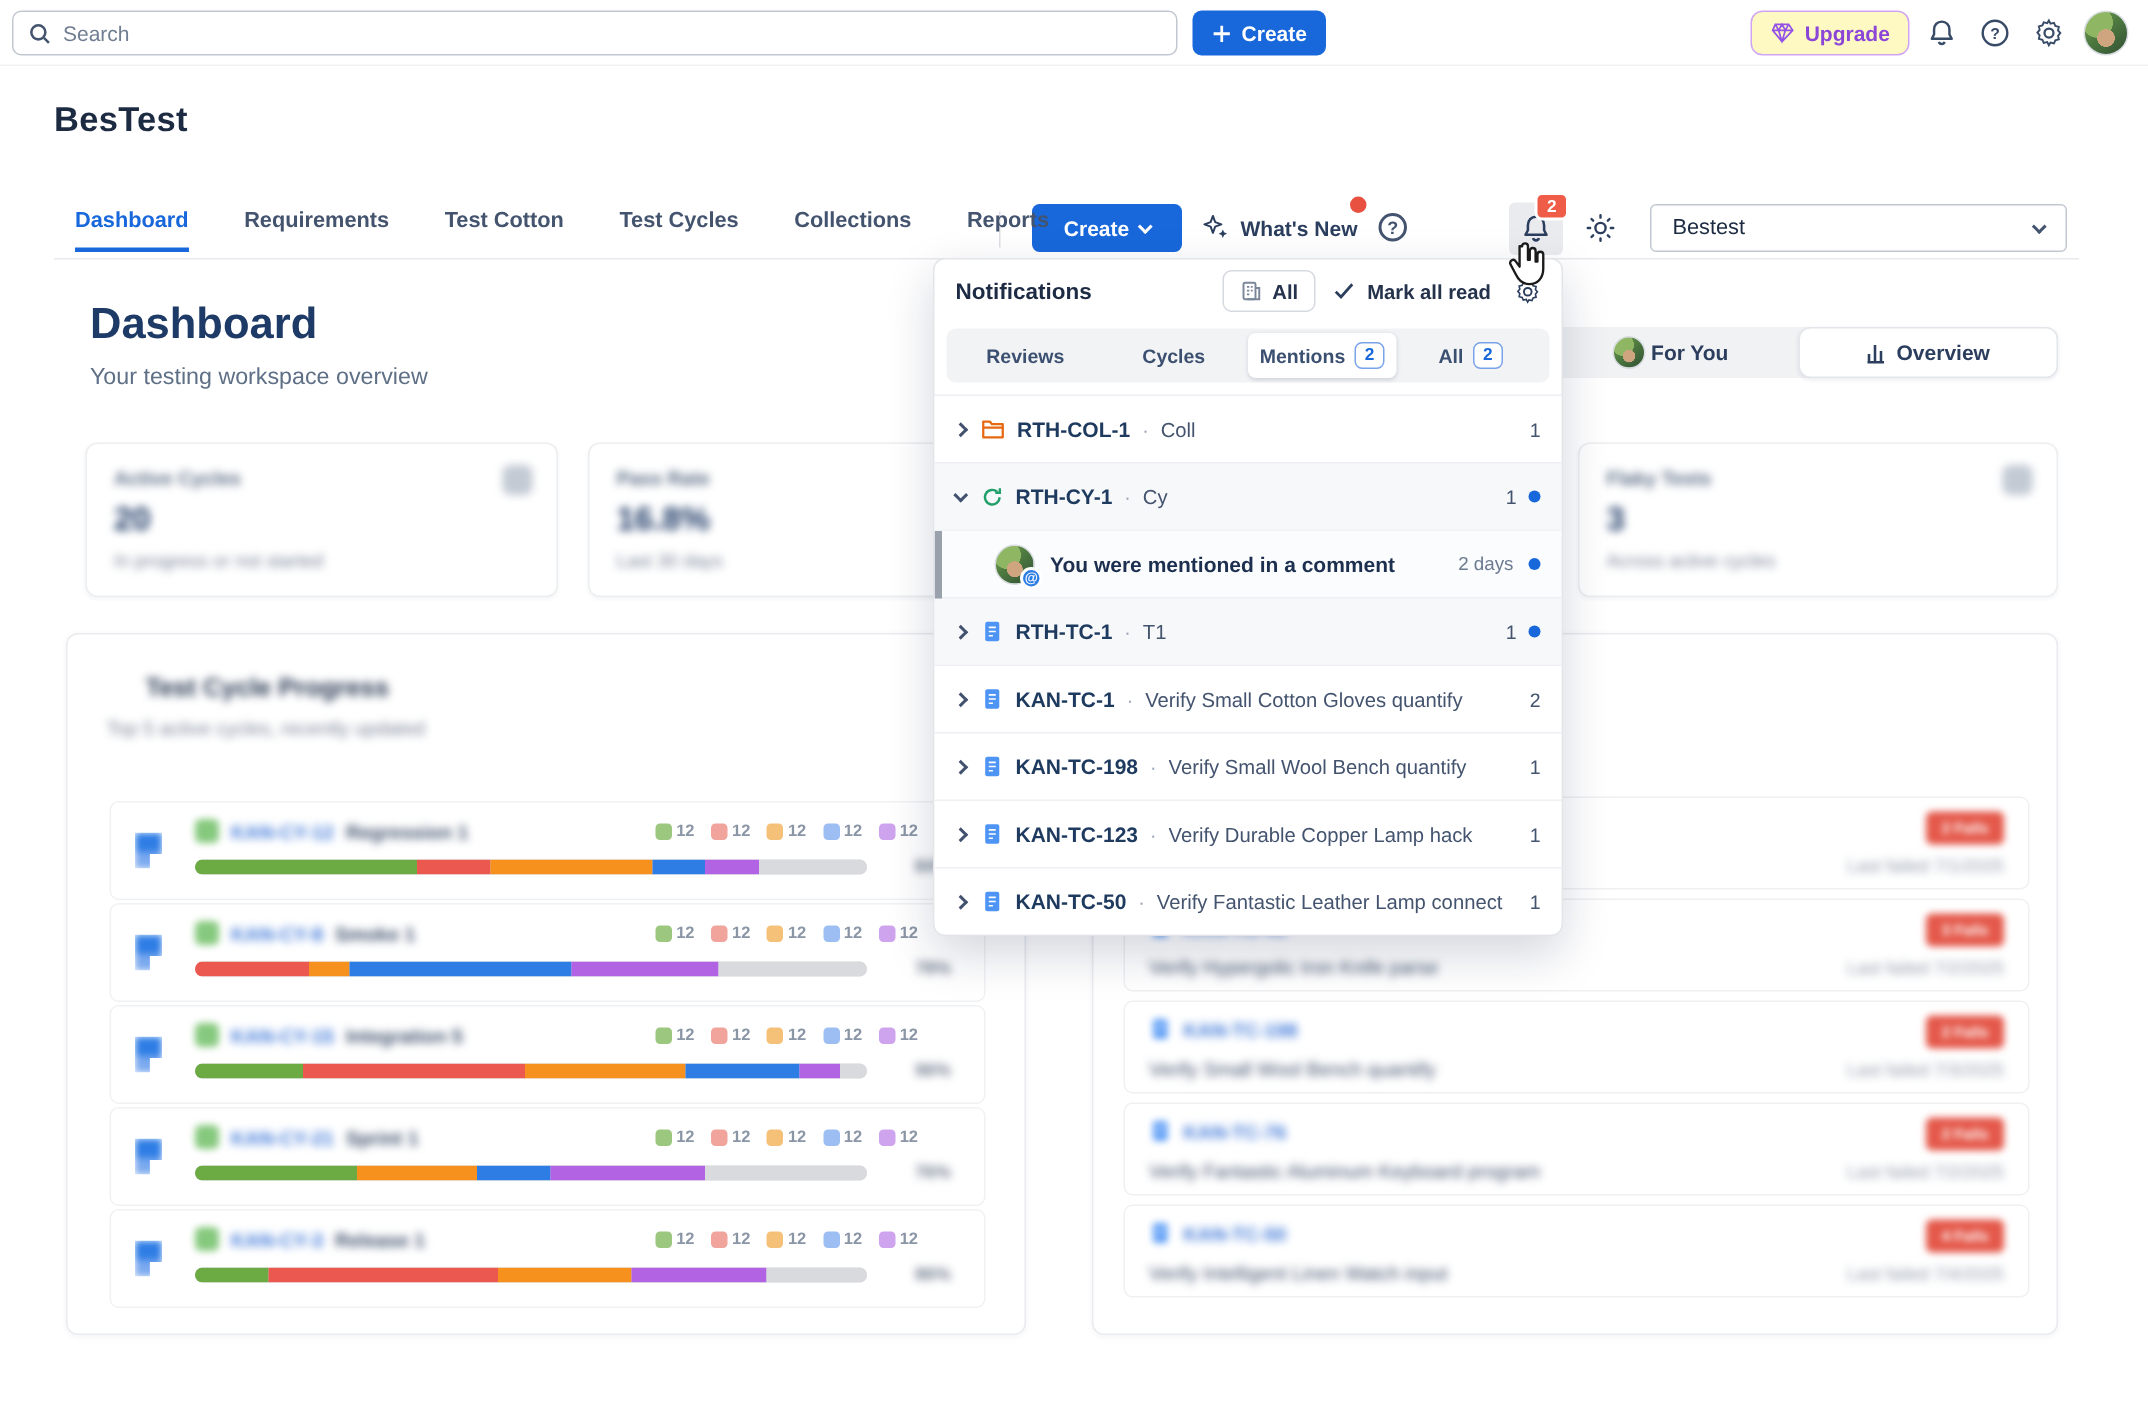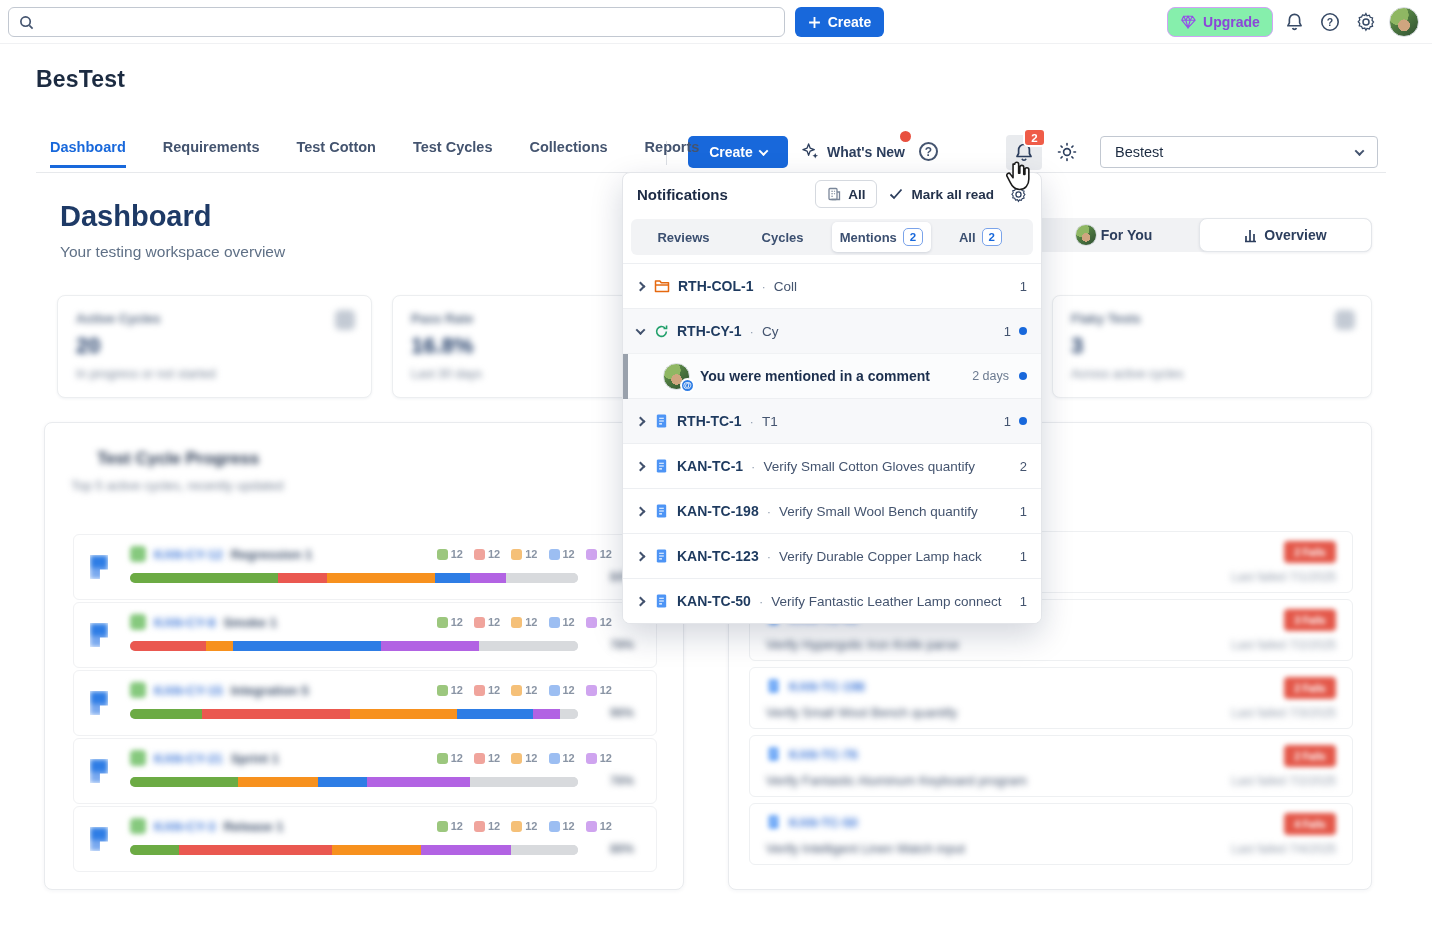--- a/index.html
+++ b/index.html
@@ -7,21 +7,21 @@
               font-family:"Liberation Sans", sans-serif; color:#1c2b41; }
   .abs { position:absolute; }
 
   
   .topbar { position:absolute; top:0; left:0; width:1432px; height:44px; background:#fff; border-bottom:1px solid #f0f1f3; z-index:5;}
   .searchbox { position:absolute; left:8px; top:7px; width:777px; height:30px; border:1px solid #c2c8d1; border-radius:6px; display:flex; align-items:center; gap:8px; padding:0 10px; background:#fff;}
   .searchbox input { border:none; outline:none; flex:1; font-size:14px; color:#44546f; font-family:inherit;}
   .searchbox input::placeholder { color:#717e92; }
   .btn-blue { background:#1868db; color:#fff; border:none; border-radius:6px; font-weight:700; font-size:14px; display:flex; align-items:center; justify-content:center; gap:7px; cursor:pointer; font-family:inherit;}
   .create-top { position:absolute; left:795px; top:7px; width:89px; height:30px;}
-  .upgrade { position:absolute; left:1167px; top:7px; width:106px; height:30px; background:#86efac; border:1px solid #cfa4f5; border-radius:8px; color:#8b46d8; font-weight:700; font-size:14px; display:flex; align-items:center; justify-content:center; gap:7px;}
+  .upgrade { position:absolute; left:1167px; top:7px; width:106px; height:30px; background:#fef9c3; border:1px solid #cfa4f5; border-radius:8px; color:#8b46d8; font-weight:700; font-size:14px; display:flex; align-items:center; justify-content:center; gap:7px;}
   .tico { position:absolute; top:11px; width:22px; height:22px; display:flex; align-items:center; justify-content:center;}
   .avatar { border-radius:50%; background:
       radial-gradient(circle at 50% 62%, #cfa57f 0 26%, transparent 27%),
       radial-gradient(circle at 30% 25%, #8fb763 0 35%, transparent 36%),
       linear-gradient(140deg,#77a351 0%, #4e7a40 45%, #314f33 100%);
       border:1px solid #d9dde2;}
 
   
   .apptitle { position:absolute; left:36px; top:66px; font-size:23px; font-weight:800; color:#1c2b41; letter-spacing:.2px;}
   .tabs { position:absolute; left:50px; top:139px; display:flex; gap:37px; z-index:4;}
@@ -122,20 +122,21 @@
 <body>
 
 <div class="topbar">
   <div class="searchbox">
     <span>
       <svg width="15" height="15" viewBox="0 0 16 16">
           <circle cx="7" cy="7" r="5" fill="none" stroke="#44546f" stroke-width="1.8"></circle>
           <path d="M11 11l3.5 3.5" stroke="#44546f" stroke-width="1.8"></path>
         </svg>
     </span>
+    <input placeholder="Search" style="">
   </div>
   <button class="btn-blue create-top">
     <svg width="13" height="13" viewBox="0 0 12 12">
         <path d="M6 1v10M1 6h10" stroke="#fff" stroke-width="1.7"></path>
       </svg>
     <span>Create</span>
   </button>
   <div class="upgrade">
     <svg width="16" height="14" viewBox="0 0 18 15">
         <path d="M4 1h10l3 4.5L9 14 2 5.5z M2 5.5h14 M6.5 5.5 9 14l2.5-8.5 M4 1l2.5 4.5L9 1l2.5 4.5L14 1" fill="none" stroke="#9351e8" stroke-width="1.3"></path>

